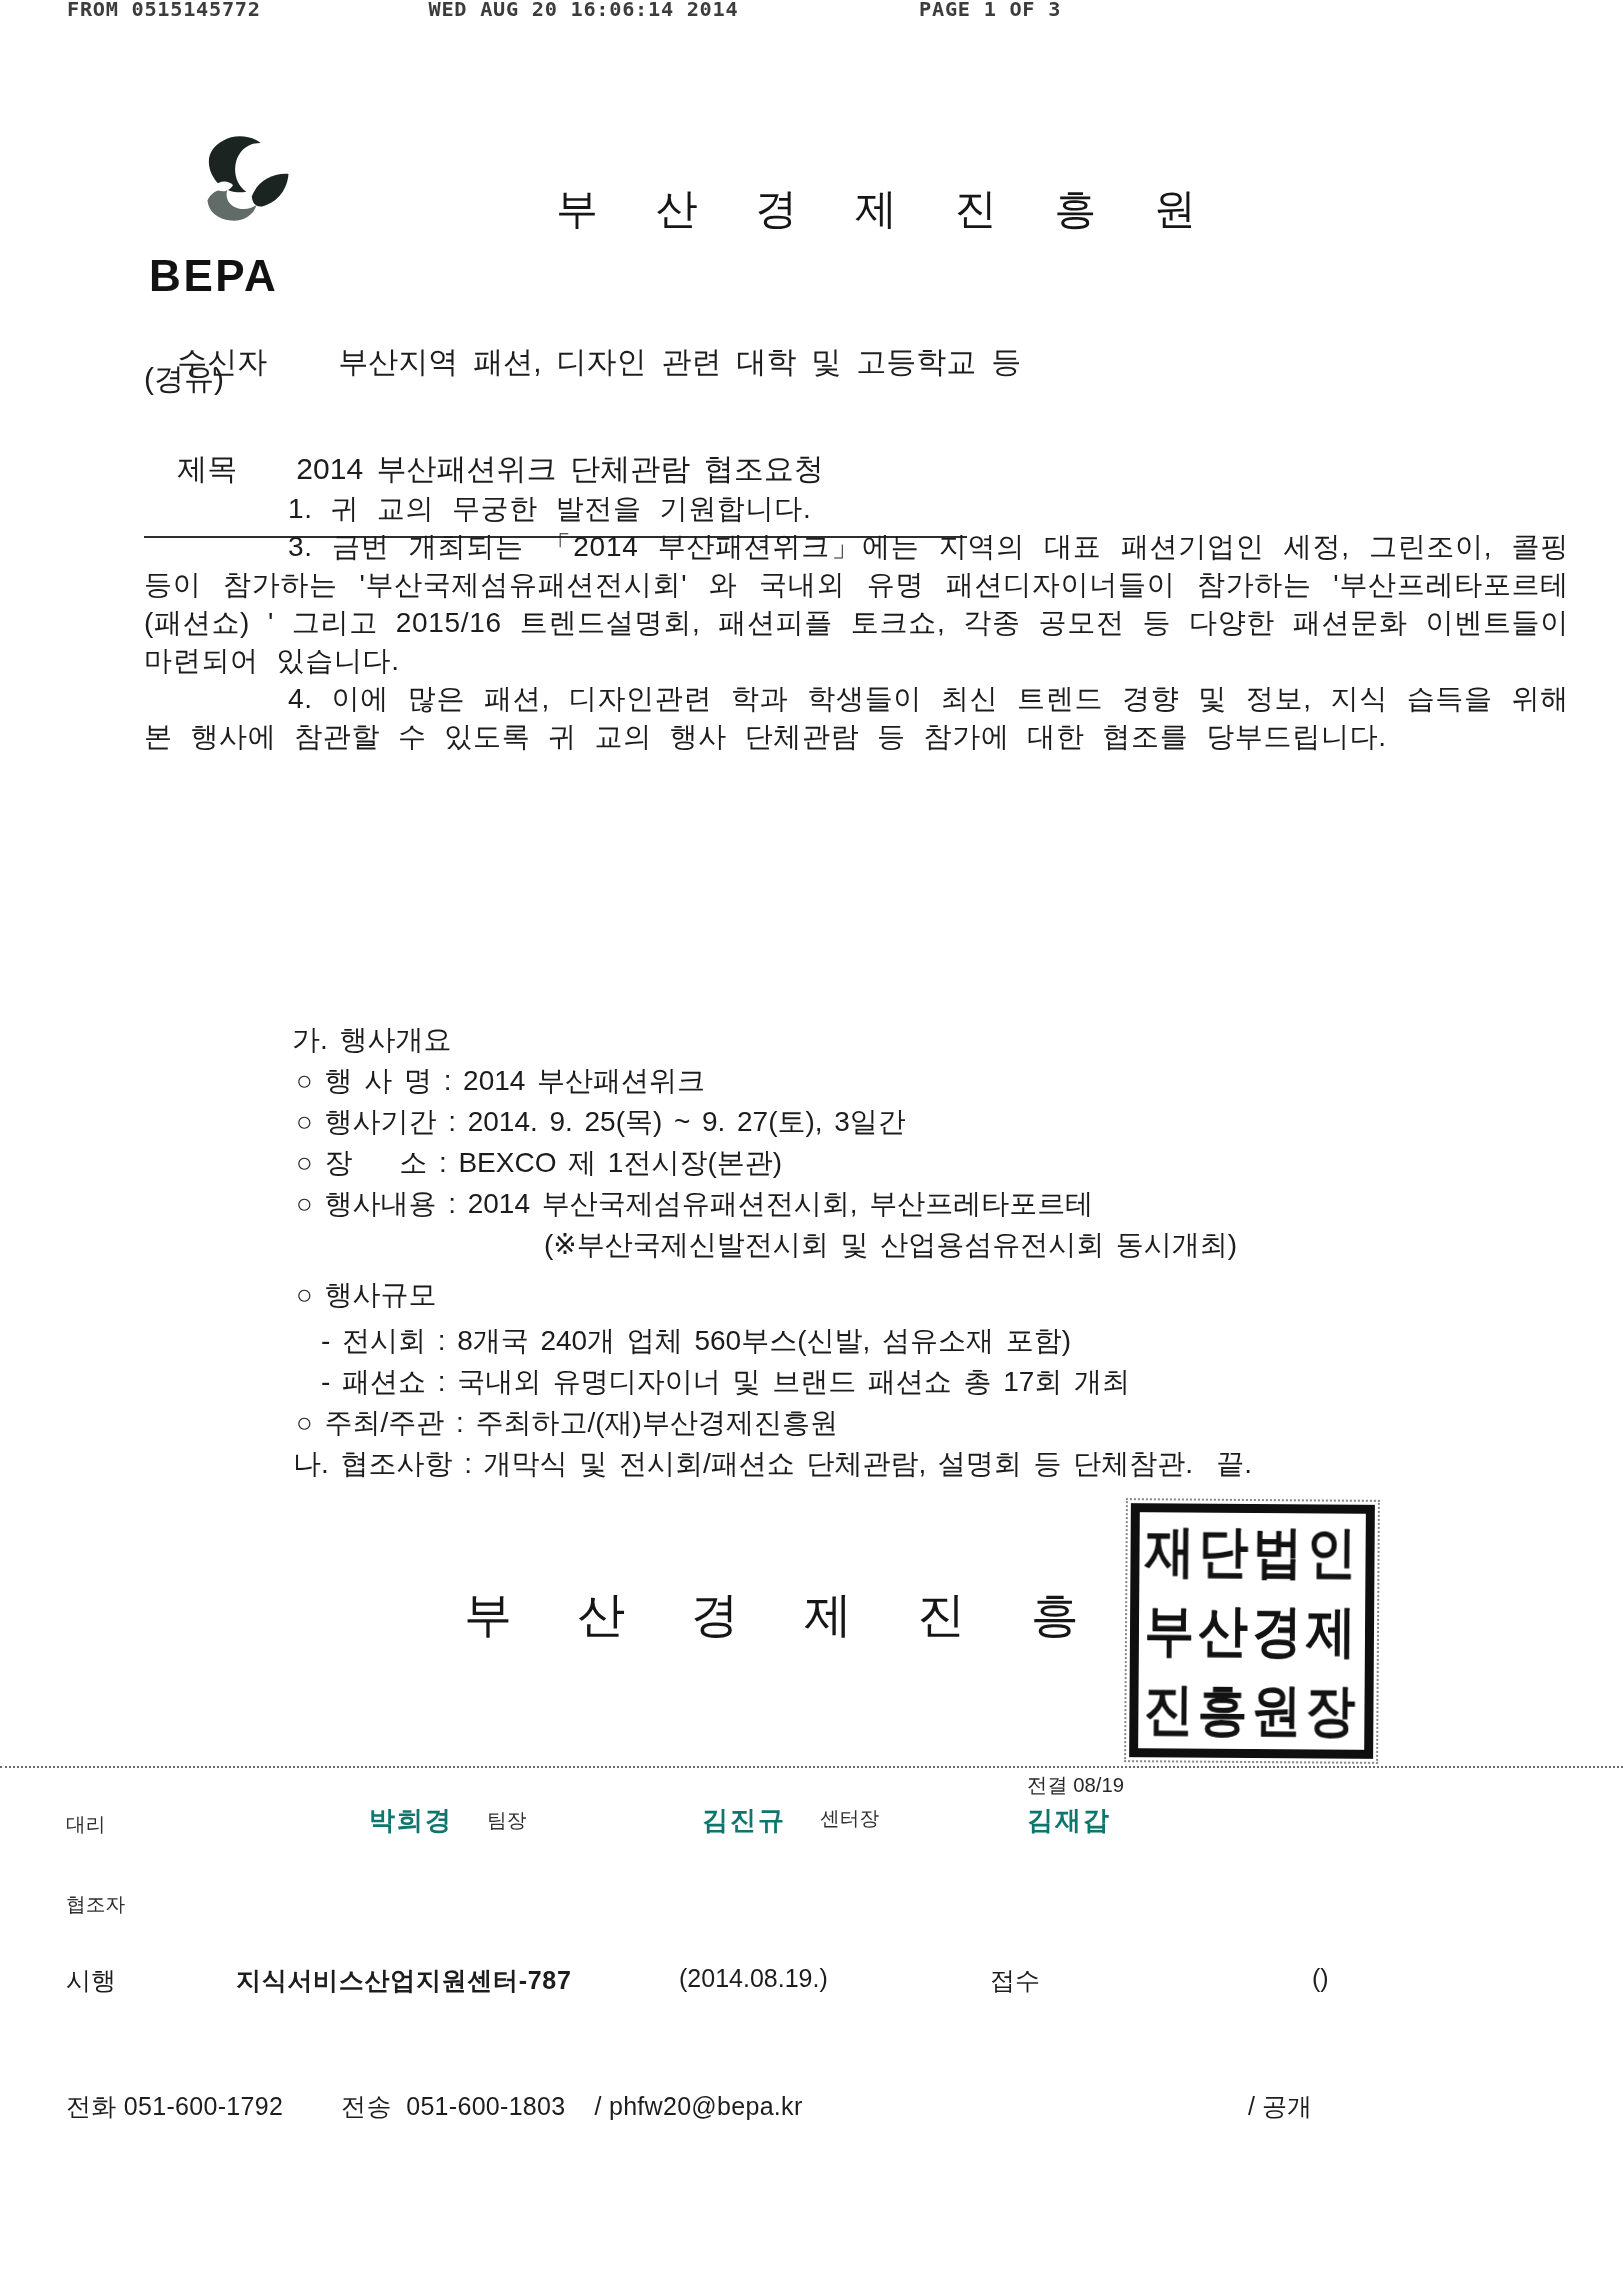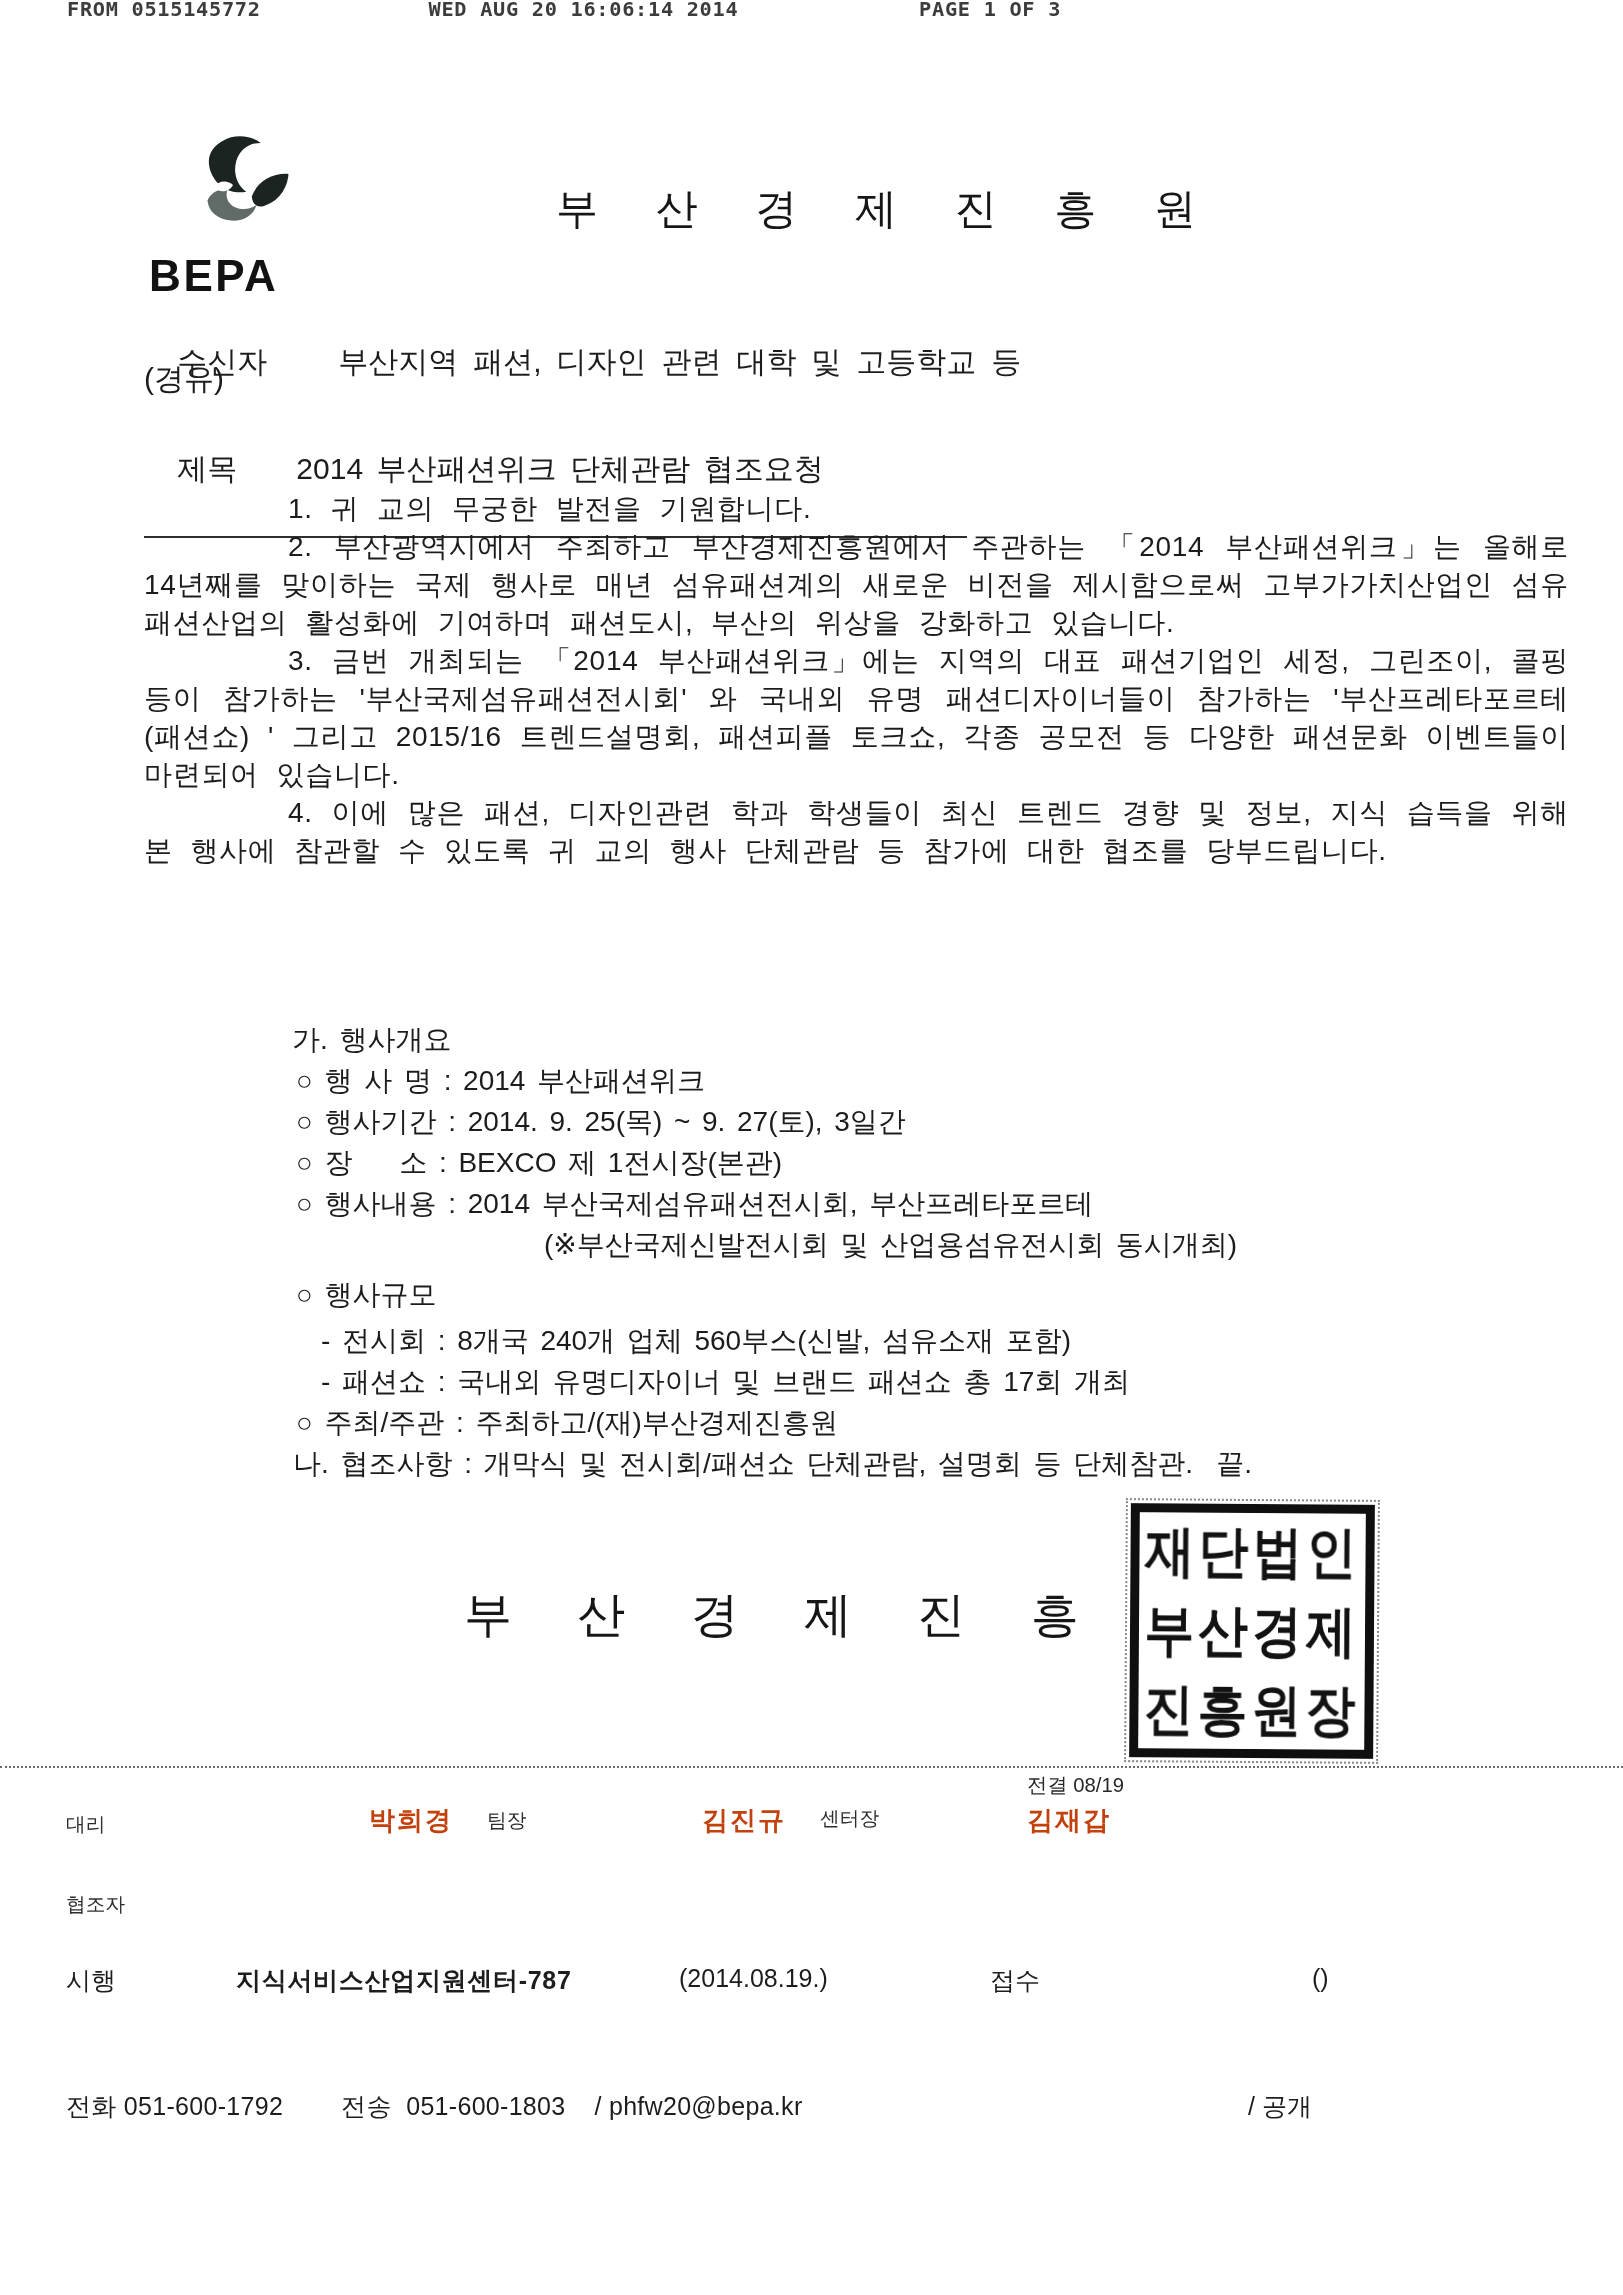--- a/index.html
+++ b/index.html
@@ -81,21 +81,21 @@
     text-align:center;
     font-family:"DejaVu Serif","Liberation Serif",serif;
     font-size:50px;font-weight:900;color:#1a1a1a;
     letter-spacing:3.9px;line-height:1;
     transform:scaleY(1.12);
   }
   
   .sep-line{position:absolute;left:0;top:1766px;width:1623px;border-top:2px dotted #6a6a6a;}
   .jeongyeol{position:absolute;left:1027px;top:1771px;font-size:20.3px;color:#272727;}
   .role-title{position:absolute;font-size:19.7px;color:#2e2e2e;}
-  .role-name{position:absolute;font-size:26px;font-weight:700;color:#c2410c;letter-spacing:2px;}
+  .role-name{position:absolute;font-size:26px;font-weight:700;color:#0f766e;letter-spacing:2px;}
   .rt-1{left:66px;top:1811px;}  .rn-1{left:369px;top:1803px;}
   .rt-2{left:487px;top:1807px;}  .rn-2{left:702px;top:1803px;}
   .rt-3{left:820px;top:1805px;} .rn-3{left:1027px;top:1803px;}
   .cooperator{position:absolute;left:66px;top:1891px;font-size:19.7px;color:#2e2e2e;}
   .doc-row{position:absolute;left:0;top:1964px;width:1623px;font-size:25px;color:#1d1d1d;}
   .doc-row span{position:absolute;white-space:pre;}
   .sihaeng{left:66px;}
   .doc-number{left:236px;letter-spacing:0.7px;font-weight:bold;}
   .doc-date{left:679px;}
   .jeopsu{left:990px;}
@@ -127,21 +127,20 @@
     <span class="recv-label">수신자</span><span class="recv-value">부산지역 패션, 디자인 관련 대학 및 고등학교 등</span>
   </div>
   <div class="via-row">(경유)</div>
 
   <div class="subject-row">
     <span class="subject-label">제목</span><span class="subject-value">2014 부산패션위크 단체관람 협조요청</span>
   </div>
 
   <div class="body-text">
     <p>1. 귀 교의 무궁한 발전을 기원합니다.</p>
-    <p>2. 부산광역시에서 주최하고 부산경제진흥원에서 주관하는 「2014 부산패션위크」는 올해로 14년째를 맞이하는 국제 행사로 매년 섬유패션계의 새로운 비전을 제시함으로써 고부가가치산업인 섬유패션산업의 활성화에 기여하며 패션도시, 부산의 위상을 강화하고 있습니다.</p>
     <p>3. 금번 개최되는 「2014 부산패션위크」에는 지역의 대표 패션기업인 세정, 그린조이, 콜핑 등이 참가하는 '부산국제섬유패션전시회' 와 국내외 유명 패션디자이너들이 참가하는 '부산프레타포르테(패션쇼) ' 그리고 2015/16 트렌드설명회, 패션피플 토크쇼, 각종 공모전 등 다양한 패션문화 이벤트들이 마련되어 있습니다.</p>
     <p>4. 이에 많은 패션, 디자인관련 학과 학생들이 최신 트렌드 경향 및 정보, 지식 습득을 위해 본 행사에 참관할 수 있도록 귀 교의 행사 단체관람 등 참가에 대한 협조를 당부드립니다.</p>
   </div>
 
   <div class="outline">
     <div class="ol l-ga">가. 행사개요</div>
     <div class="ol l-o">○ 행 사 명 : 2014 부산패션위크</div>
     <div class="ol l-o">○ 행사기간 : 2014. 9. 25(목) ~ 9. 27(토), 3일간</div>
     <div class="ol l-o">○ 장    소 : BEXCO 제 1전시장(본관)</div>
     <div class="ol l-o">○ 행사내용 : 2014 부산국제섬유패션전시회, 부산프레타포르테</div>

